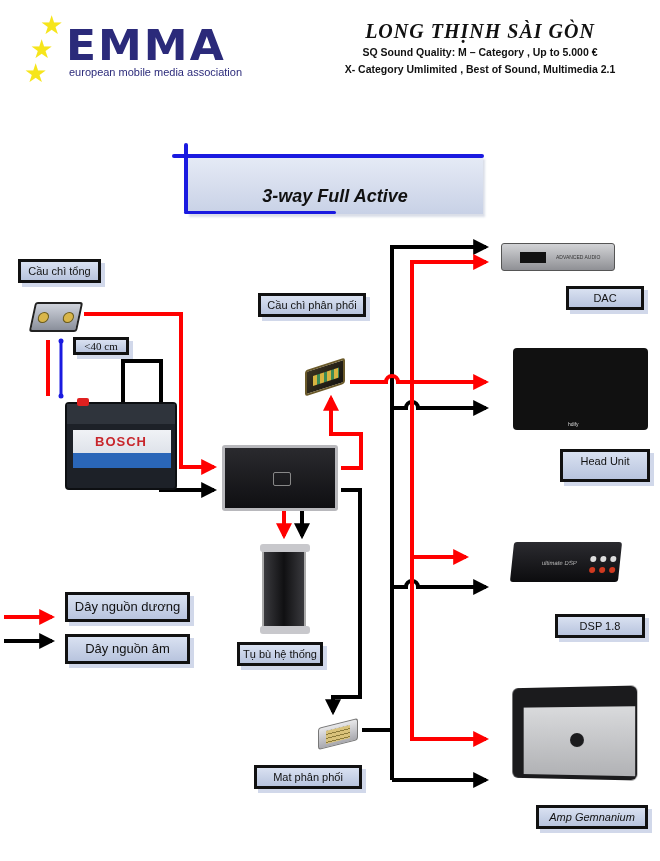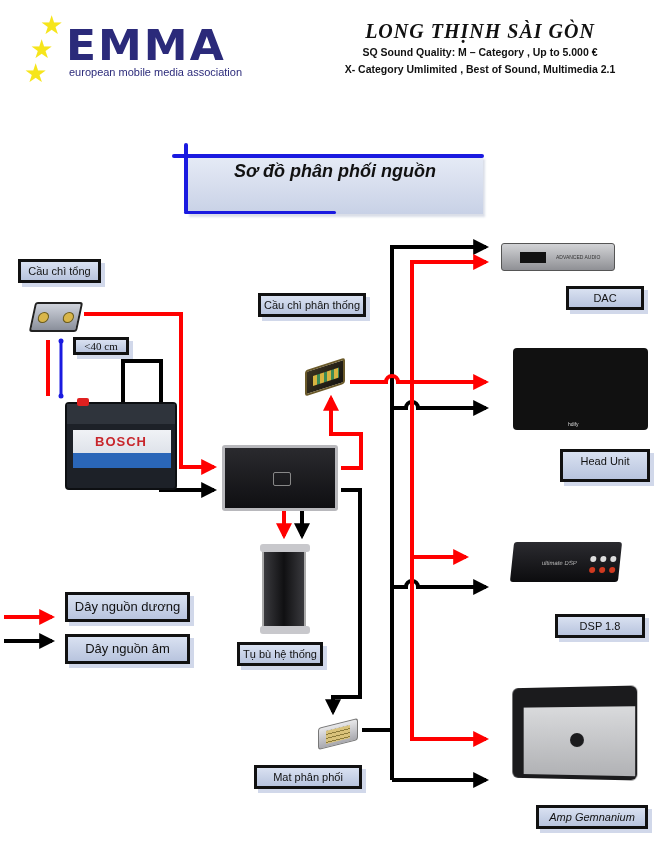--- a/index.html
+++ b/index.html
@@ -78,21 +78,21 @@
 <span class="abs star" style="left:30px;top:36px;">★</span>
 <span class="abs star" style="left:24px;top:60px;">★</span>
 <div class="abs emma-word">EMMA</div>
 <div class="abs emma-sub">european mobile media association</div>
 
 <div class="abs shop-title">LONG THỊNH SÀI GÒN</div>
 <div class="abs shop-line" style="top:46px;">SQ Sound Quality: M – Category , Up to 5.000 €</div>
 <div class="abs shop-line" style="top:63px;">X- Category Umlimited , Best of Sound, Multimedia 2.1</div>
 
 <div class="abs title-box">
-  <div class="abs title-line1">Sơ đồ phân phối nguồn</div>
+  <div class="abs title-line2">3-way Full Active</div>
 </div>
 <div class="abs title-bar-h"></div>
 <div class="abs title-bar-v"></div>
 <div class="abs title-bar-b"></div>
 
 <svg class="wires" width="660" height="861" viewBox="0 0 660 861">
   <defs>
     <marker id="ar" viewBox="0 0 10 10" refX="8" refY="5" markerWidth="4" markerHeight="4" orient="auto">
       <path d="M0,0 L10,5 L0,10 z" fill="#ff0000"></path>
     </marker>
@@ -177,21 +177,21 @@
 </div>
 
 <div class="abs dev amp">
   <div class="abs amp-face">
     <div class="abs amp-logo"></div>
   </div>
 </div>
 
 <div class="abs lbl" style="left:18px;top:259px;width:83px;height:24px;line-height:18px;">Cầu chì tổng</div>
 <div class="abs lbl" style="left:73px;top:337px;width:56px;height:18px;line-height:12px;font-family:'Liberation Serif',serif;font-size:11px;">&lt;40 cm</div>
-<div class="abs lbl" style="left:258px;top:293px;width:108px;height:24px;line-height:18px;">Cầu chì phân thống</div>
+<div class="abs lbl" style="left:258px;top:293px;width:108px;height:24px;line-height:18px;">Cầu chì phân phối</div>
 <div class="abs lbl" style="left:237px;top:642px;width:86px;height:24px;line-height:18px;">Tụ bù hệ thống</div>
 <div class="abs lbl" style="left:254px;top:765px;width:108px;height:24px;line-height:18px;">Mat phân phối</div>
 <div class="abs lbl" style="left:566px;top:286px;width:78px;height:24px;line-height:18px;">DAC</div>
 <div class="abs lbl" style="left:560px;top:449px;width:90px;height:33px;line-height:18px;">Head Unit</div>
 <div class="abs lbl" style="left:555px;top:614px;width:90px;height:24px;line-height:18px;">DSP 1.8</div>
 <div class="abs lbl" style="left:536px;top:805px;width:112px;height:24px;line-height:18px;font-style:italic;">Amp Gemnanium</div>
 
 <div class="abs lbl big" style="left:65px;top:592px;width:125px;height:30px;line-height:24px;">Dây nguồn dương</div>
 <div class="abs lbl big" style="left:65px;top:634px;width:125px;height:30px;line-height:24px;">Dây nguồn âm</div>
 

